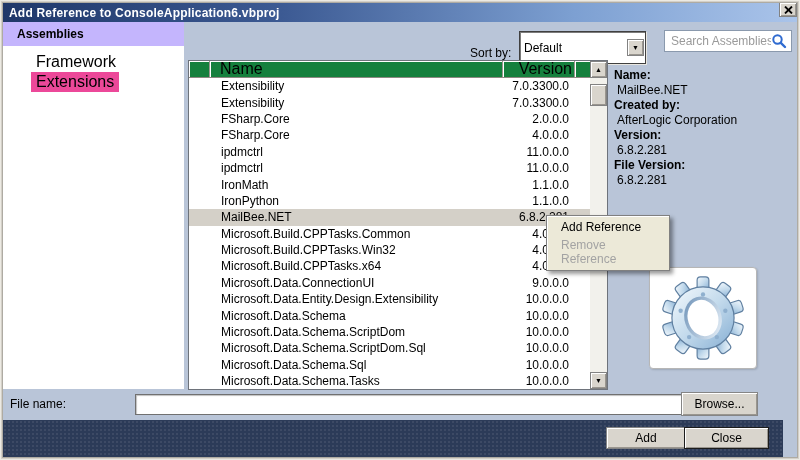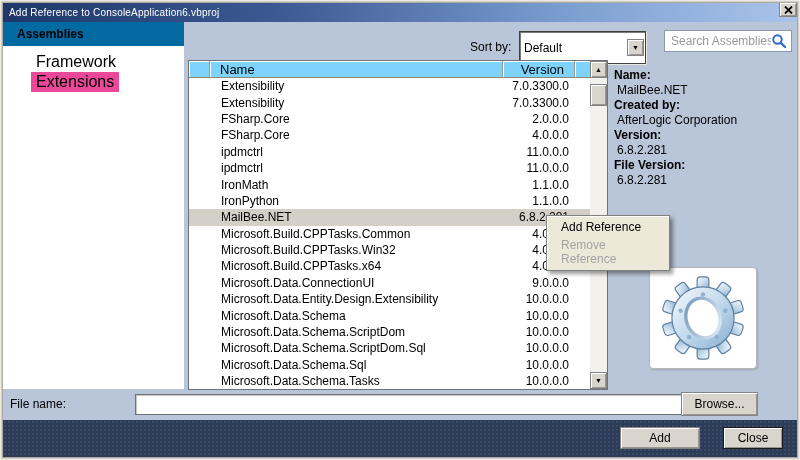--- a/index.html
+++ b/index.html
@@ -5,60 +5,60 @@
   * { margin:0; padding:0; box-sizing:border-box; }
   body { font-family:"Liberation Sans", sans-serif; background:#808080; }
   .stage { position:relative; width:800px; height:460px; background:#b9c5d8; overflow:hidden; }
   .frame { position:absolute; inset:0; pointer-events:none; z-index:60;
     box-shadow: inset 0 0 0 1px #eceae3, inset 0 0 0 2px #d4d0c8, inset 0 0 0 3px #aeaba3; }
 
   
   .titlebar { position:absolute; left:3px; top:3px; right:3px; height:19px;
     background:linear-gradient(90deg,#1f3769 0%, #3c5a93 35%, #7da0d2 72%, #aac4ea 100%);
     display:flex; align-items:center; padding-left:6px; }
-  .titlebar .title { color:#ffffff; font-weight:normal; font-size:10px; letter-spacing:0.2px; }
+  .titlebar .title { color:#ffffff; font-weight:bold; font-size:12px; letter-spacing:0.2px; }
   .close-btn { position:absolute; right:3px; top:2px; width:18px; height:15px;
     background:#d9d5cd; border:1px solid #828282;
     box-shadow: inset 1px 1px 0 #ffffff, inset -1px -1px 0 #9a968f;
     display:flex; align-items:center; justify-content:center; cursor:pointer; }
 
   
   .sidebar { position:absolute; left:3px; top:22px; width:181px; height:367px; background:#ffffff; }
   .nav-dark { background:#3f4e6c; height:72px; padding-top:6px; }
   .nav-item { color:#ffffff; font-size:12px; padding:4px 0 4px 14px; cursor:pointer; }
-  .nav-assemblies { background:#0369a1; color:#000; font-weight:bold; font-size:12px; padding:5px 0 5px 14px; cursor:pointer; }
+  .nav-assemblies { background:#c4b5fd; color:#000; font-weight:bold; font-size:12px; padding:5px 0 5px 14px; cursor:pointer; }
   .nav-children { padding-top:6px; }
   .child { font-size:16px; color:#000; padding:1px 0 1px 0; margin-left:28px; width:max-content; padding:1px 5px; cursor:pointer; }
   .child.selected { background:#ec4899; }
 
   
   .main-title { position:absolute; left:196px; top:33px; font-size:13px; font-weight:bold; color:#000;margin-top:44px; }
-  .sort-label { position:absolute; left:470px; top:40px; font-size:12px; color:#000; }
+  .sort-label { position:absolute; left:470px; top:46px; font-size:12px; color:#000; }
   .combo { position:absolute; left:519px; top:31px; width:127px; height:33px; background:#ffffff;
     border:1px solid #404040; box-shadow: inset 1px 1px 0 #7b7b7b, 1px 1px 0 #e8e6e0; display:flex; align-items:center;gap:45px; }
   .combo .combo-value { flex:1; font-size:12px; padding-left:4px; color:#000; }
   .combo .combo-btn { width:17px; height:17px; margin-right:1px; background:#d9d5cd; border:1px solid #828282;
     box-shadow: inset 1px 1px 0 #ffffff, inset -1px -1px 0 #9a968f;
     display:flex; align-items:center; justify-content:center; cursor:pointer; font-size:7px; color:#000; }
   .searchbox { position:absolute; left:664px; top:30px; width:128px; height:22px; background:#ffffff;
     border:1px solid #8a99ad; display:flex; align-items:center; }
   .searchbox input { flex:1; border:none; outline:none; font-size:12px; padding-left:6px; width:90px;
     font-family:"Liberation Sans", sans-serif; color:#000; background:transparent; }
   .searchbox input::placeholder { color:#9a9a9a; }
   .search-icon { width:16px; height:16px; margin-right:4px; flex:0 0 auto; }
 
   
   .list { position:absolute; left:188px; top:60px; width:420px; height:330px; background:#ffffff;
     border:1px solid #6e737b; display:flex; flex-direction:column; }
   .lheader { display:flex; height:17px; flex:0 0 17px; }
-  .hcell { background:#7dd3fc; border-right:1px solid #9a968f; border-bottom:1px solid #8c8880;
-    box-shadow: inset 1px 1px 0 #ffffff; font-size:13px; color:#000; display:flex; align-items:center; }
+  .hcell { background:#15803d; border-right:1px solid #9a968f; border-bottom:1px solid #8c8880;
+    box-shadow: inset 1px 1px 0 #ffffff; font-size:16px; color:#000; display:flex; align-items:center; }
   .hc0 { width:21px; }
   .hcname { width:293px; padding-left:10px; }
-  .hcver { width:72px; justify-content:flex-end; padding-right:10px; }
+  .hcver { width:72px; justify-content:flex-end; padding-right:2px; }
   .hcfill { flex:1; border-right:none; }
   .hscroll { width:17px; background:#d9d5cd; border:1px solid #828282;
     box-shadow: inset 1px 1px 0 #ffffff, inset -1px -1px 0 #9a968f;
     display:flex; align-items:center; justify-content:center; font-size:7px; color:#000; cursor:pointer; }
   .lbody { display:flex; flex:1; min-height:0; }
   .rows { flex:1; overflow:hidden; }
   .lrow { display:flex; height:16.4px; align-items:center; font-size:12px; color:#000; cursor:default; }
   .lrow.sel { background:#d4d0c8; }
   .c0 { width:32px; flex:0 0 32px; }
   .cname { flex:1; overflow:hidden; white-space:nowrap; }
@@ -88,25 +88,25 @@
 
   
   .filebar-label { position:absolute; left:10px; top:397px; font-size:12px; color:#000; }
   .filebar-input { position:absolute; left:135px; top:394px; width:568px; height:21px; background:#ffffff;
     border:1px solid #707070; box-shadow: inset 1px 1px 1px rgba(0,0,0,0.25);
     font-size:12px; padding:0 4px; outline:none; font-family:"Liberation Sans", sans-serif; }
   .btn { background:#d9d5cd; border:1px solid #858585;
     box-shadow: inset 1px 1px 0 #ffffff, inset -1px -1px 0 #9a968f;
     font-size:12px; color:#000; font-family:"Liberation Sans", sans-serif; cursor:pointer; }
   .browse-btn { position:absolute; left:681px; top:392px; width:77px; height:24px; }
-  .footer { position:absolute; left:3px; right:3px; bottom:3px; height:37px; background-color:#2c3b58;
+  .footer { position:absolute; left:3px; right:17px; bottom:3px; height:37px; background-color:#2c3b58;
     background-image: radial-gradient(rgba(255,255,255,0.08) 1px, transparent 1.2px);
     background-size:4px 4px; }
   .add-btn { position:absolute; right:97px; top:7px; width:80px; height:22px; }
-  .close-dlg-btn { position:absolute; right:14px; top:7px; width:60px; height:22px;
+  .close-dlg-btn { position:absolute; right:14px; top:7px; width:85px; height:22px;
     border:1px solid #1c1c1c; box-shadow: inset 1px 1px 0 #ffffff, inset -1px -1px 0 #9a968f, inset 0 0 0 1px #858585; }
 </style>
 </head>
 <body>
 
 <div class="stage">
   <div class="frame"></div>
 
   <div class="titlebar">
     <span class="title">Add Reference to ConsoleApplication6.vbproj</span>

